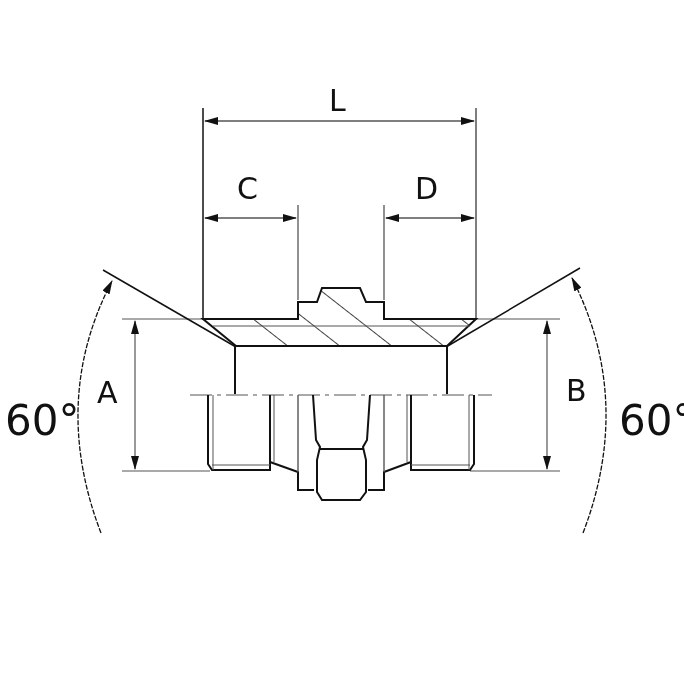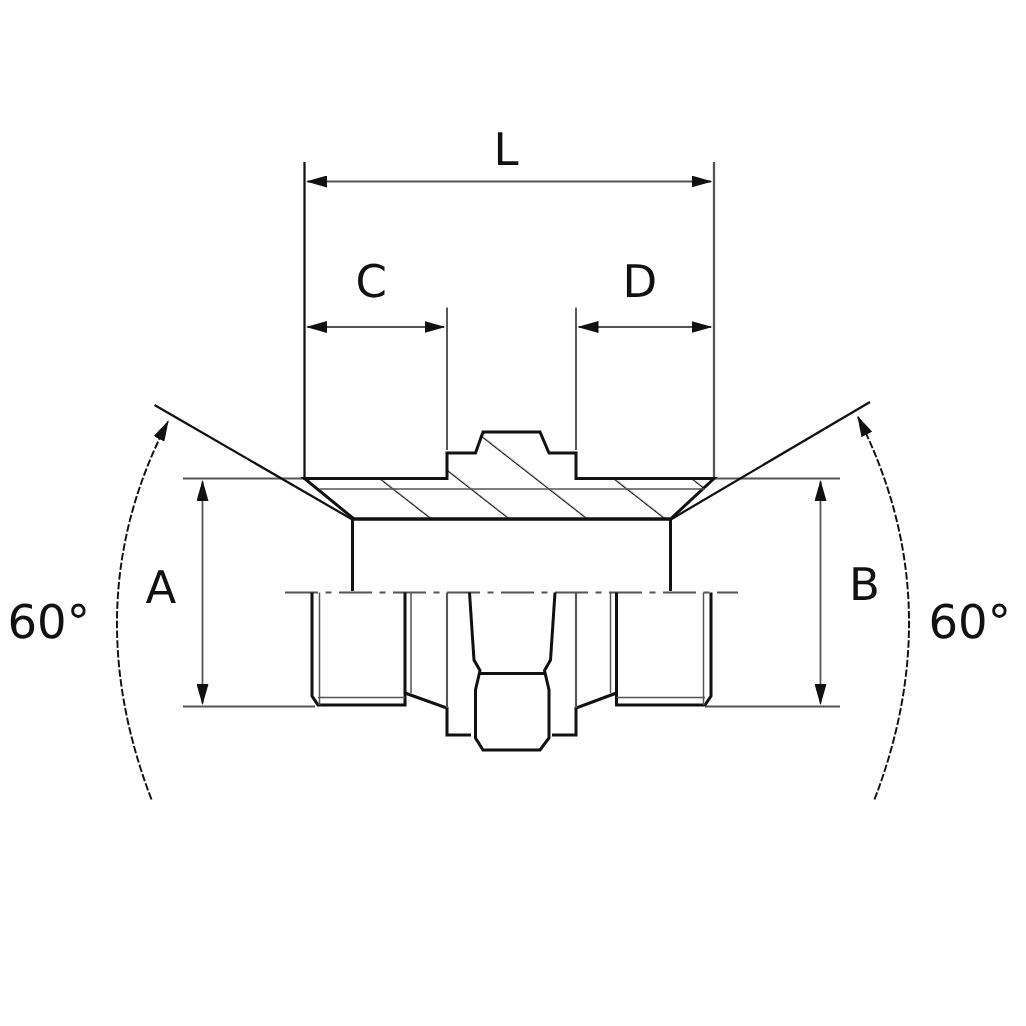--- a/index.html
+++ b/index.html
@@ -1,20 +1,20 @@
 <!DOCTYPE html>
 <html><head>
   <meta charset="utf-8">
   <style>
     html, body { margin: 0; padding: 0; background: #ffffff; }
     .canvas { position: relative; width: 684px; height: 684px; background: #ffffff; overflow: hidden; }
     svg { position: absolute; left: 0; top: 0; }
     .lbl { position: absolute; font-family: "DejaVu Sans", sans-serif; color: #111; line-height: 1; }
     .big { font-size: 30px; }
-    .ang { font-size: 31px; }
+    .ang { font-size: 42px; }
   </style>
 </head>
 <body>
 
 <div class="canvas">
   <svg width="684" height="684" viewBox="0 0 684 684">
     <defs>
       <marker id="arr" markerWidth="14" markerHeight="8" refX="13" refY="4" orient="auto" markerUnits="userSpaceOnUse">
         <path d="M0,0 L14,4 L0,8 z" fill="#111"></path>
       </marker>

